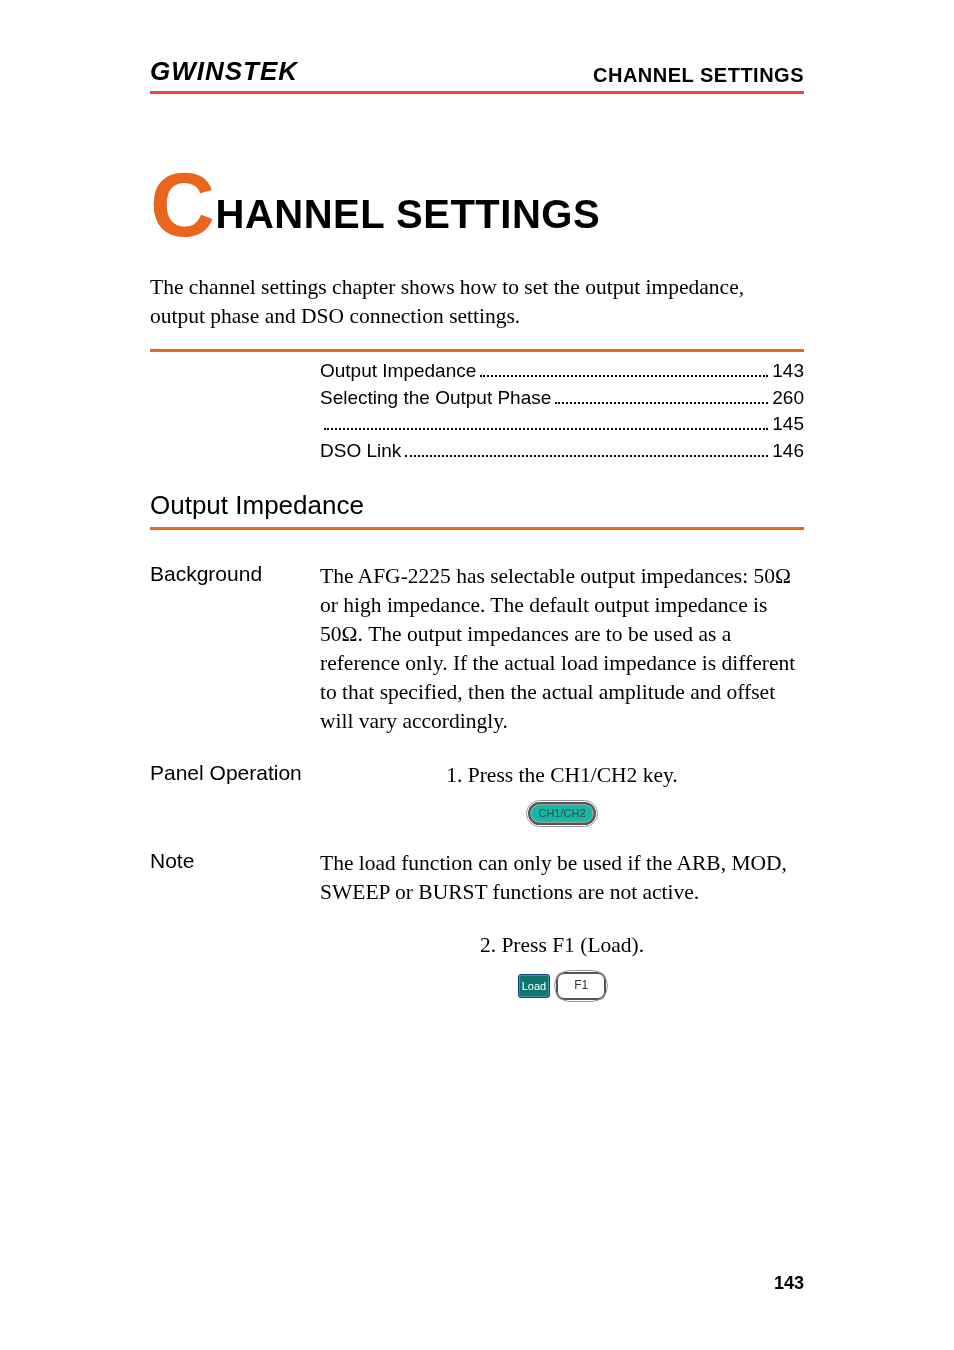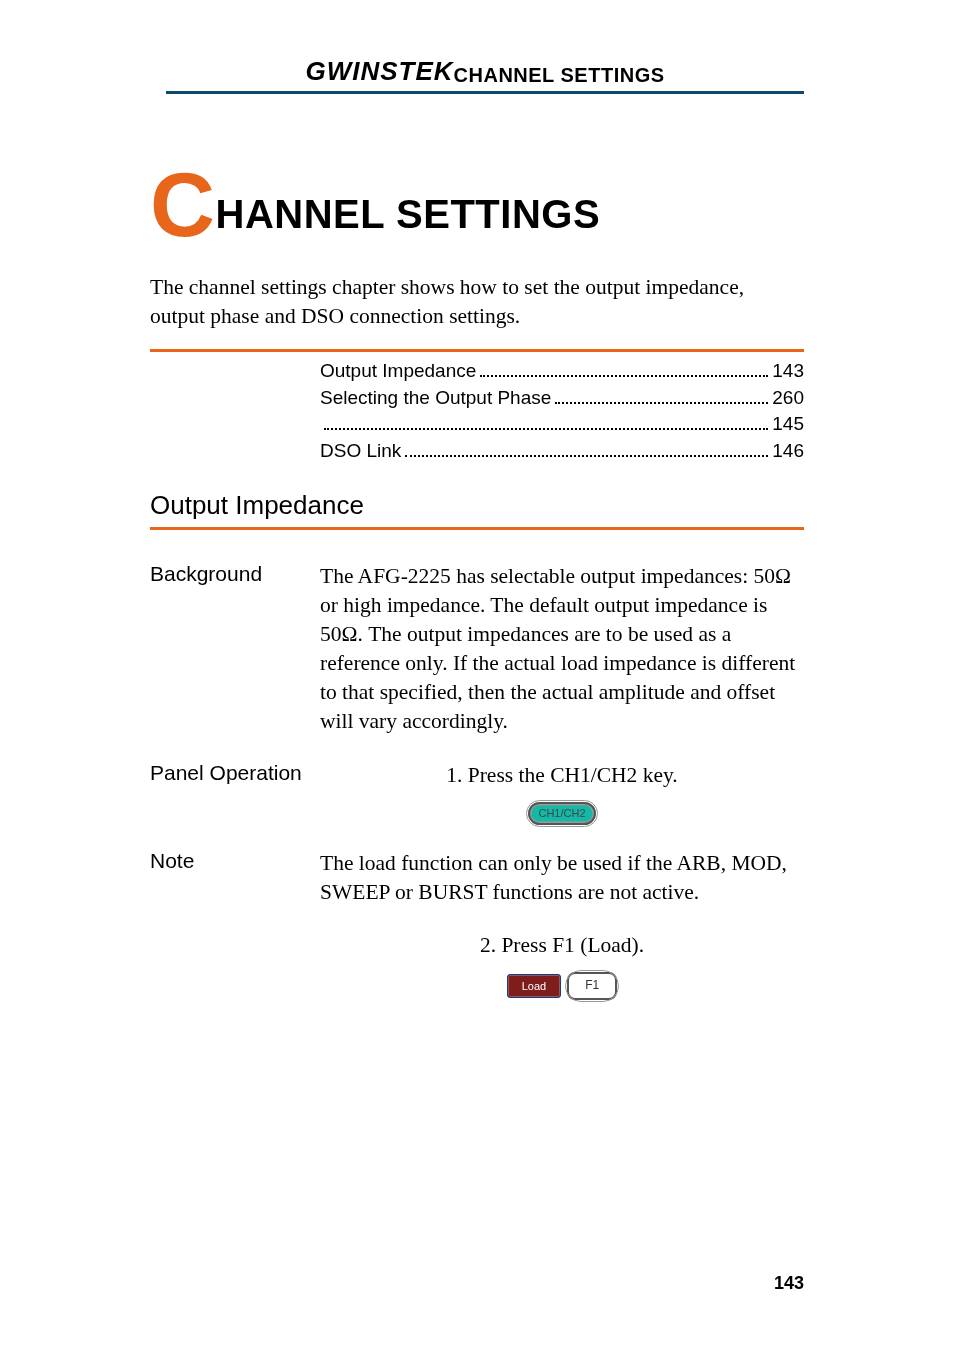--- a/index.html
+++ b/index.html
@@ -7,26 +7,25 @@
       width: 954px;
       height: 1350px;
       background: #fff;
       font-family: Georgia, 'Times New Roman', serif;
       color: #000;
       position: relative;
       padding: 56px 150px 40px 150px;
     }
     .header {
       display: flex;
-      justify-content: center;
+      justify-content: space-between;
       align-items: flex-end;
-      border-bottom: 3px solid #0c4a6e;
+      border-bottom: 3px solid #ef4444;
       padding-bottom: 4px;
       margin-bottom: 80px;
-      margin-left: 16px;
     }
     .logo {
       font-family: Arial, sans-serif;
       font-weight: 900;
       font-size: 26px;
       letter-spacing: 1px;
       font-style: italic;
     }
     .header-title {
       font-family: 'Segoe UI', Arial, sans-serif;
@@ -107,27 +106,27 @@
     }
     .key-oval::before {
       content: "";
       position: absolute;
       inset: -4px;
       border: 1px solid #999;
       border-radius: 16px;
     }
     .key-group { display: flex; align-items: center; gap: 6px; }
     .load-key {
-      background: #7f1d1d;
+      background: #0f766e;
       color: #fff;
       font-family: Arial, sans-serif;
       font-size: 11px;
       border: 1px solid #0b3f8c;
       border-radius: 3px;
-      padding: 4px 14px;
+      padding: 4px 3px;
       box-shadow: inset 0 0 0 1px rgba(255,255,255,0.25);
     }
     .f-key {
       display: inline-flex;
       align-items: center;
       justify-content: center;
       border: 2px solid #555;
       border-radius: 8px;
       padding: 3px 16px 4px 16px;
       font-family: Arial, sans-serif;

